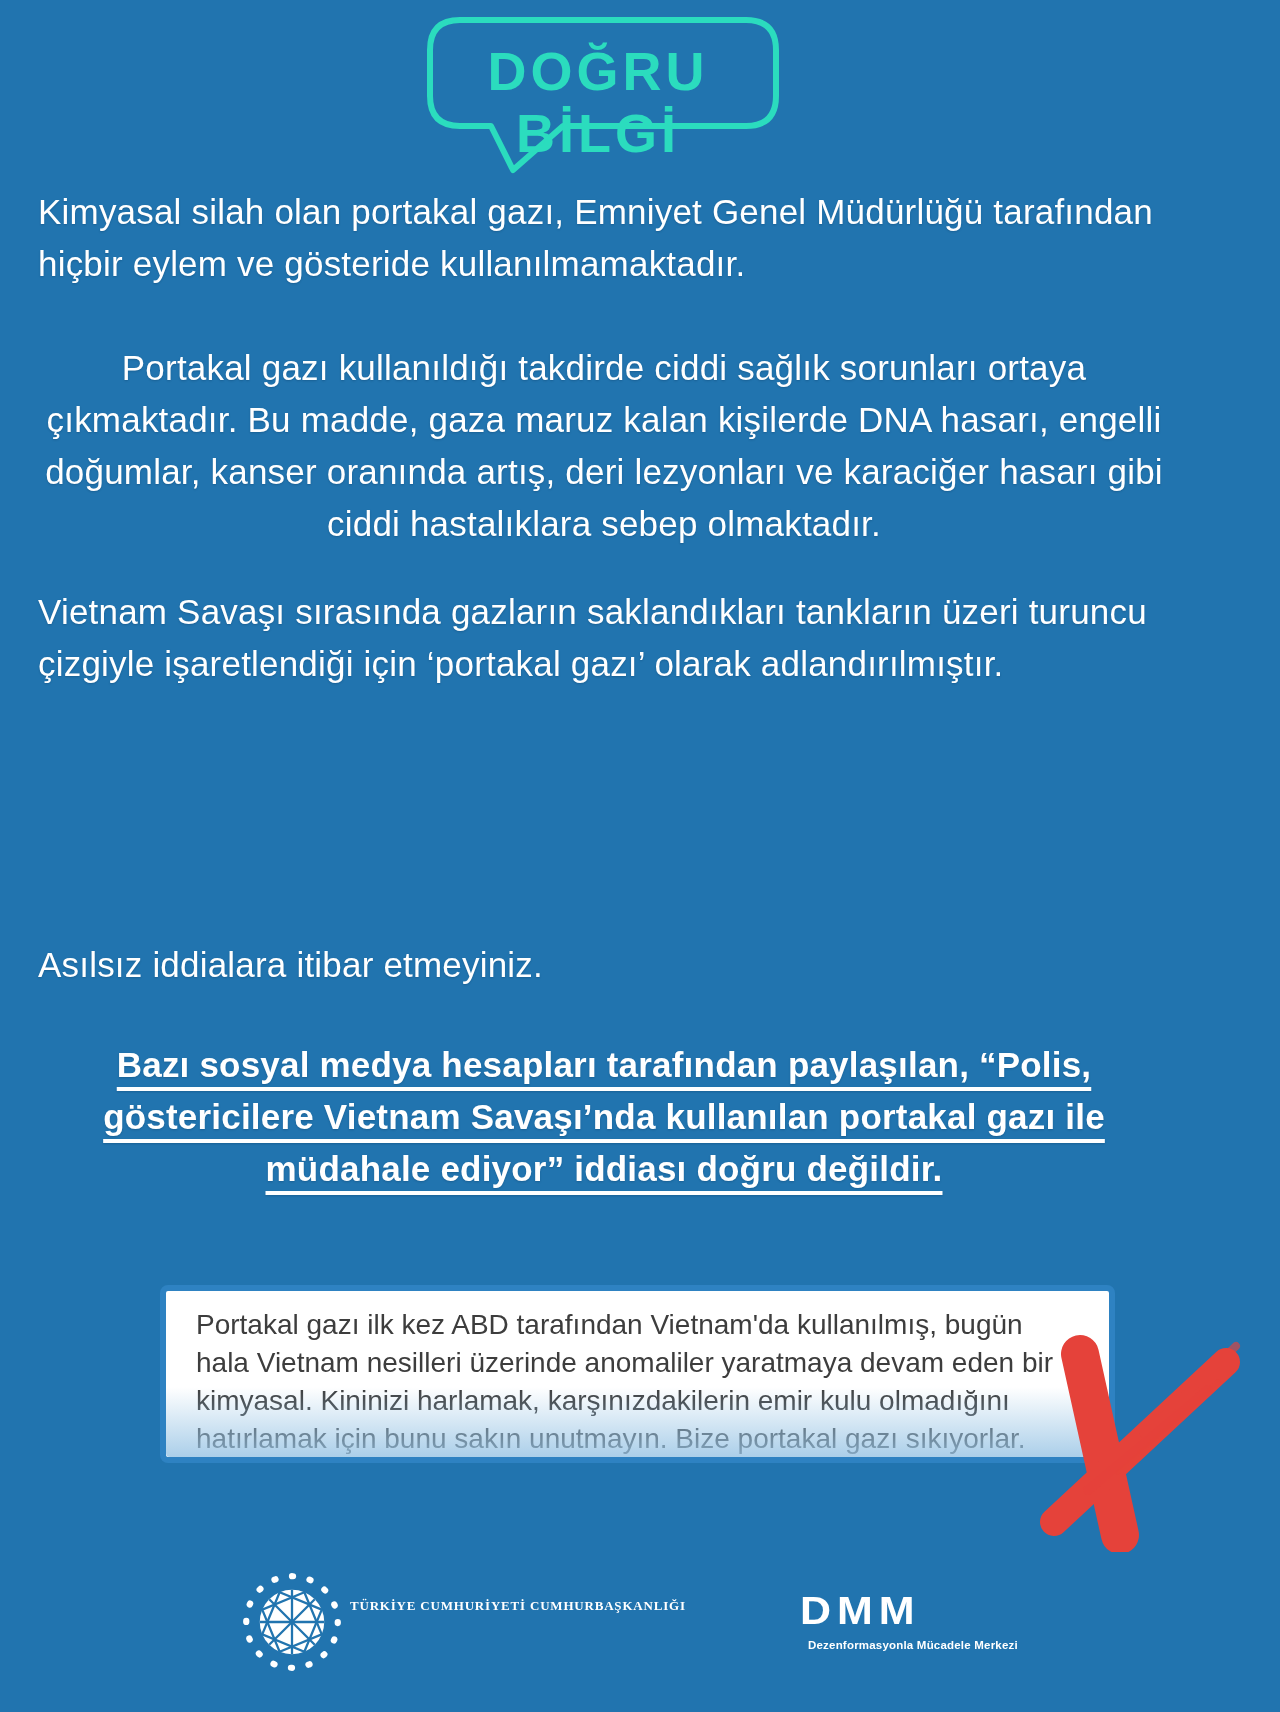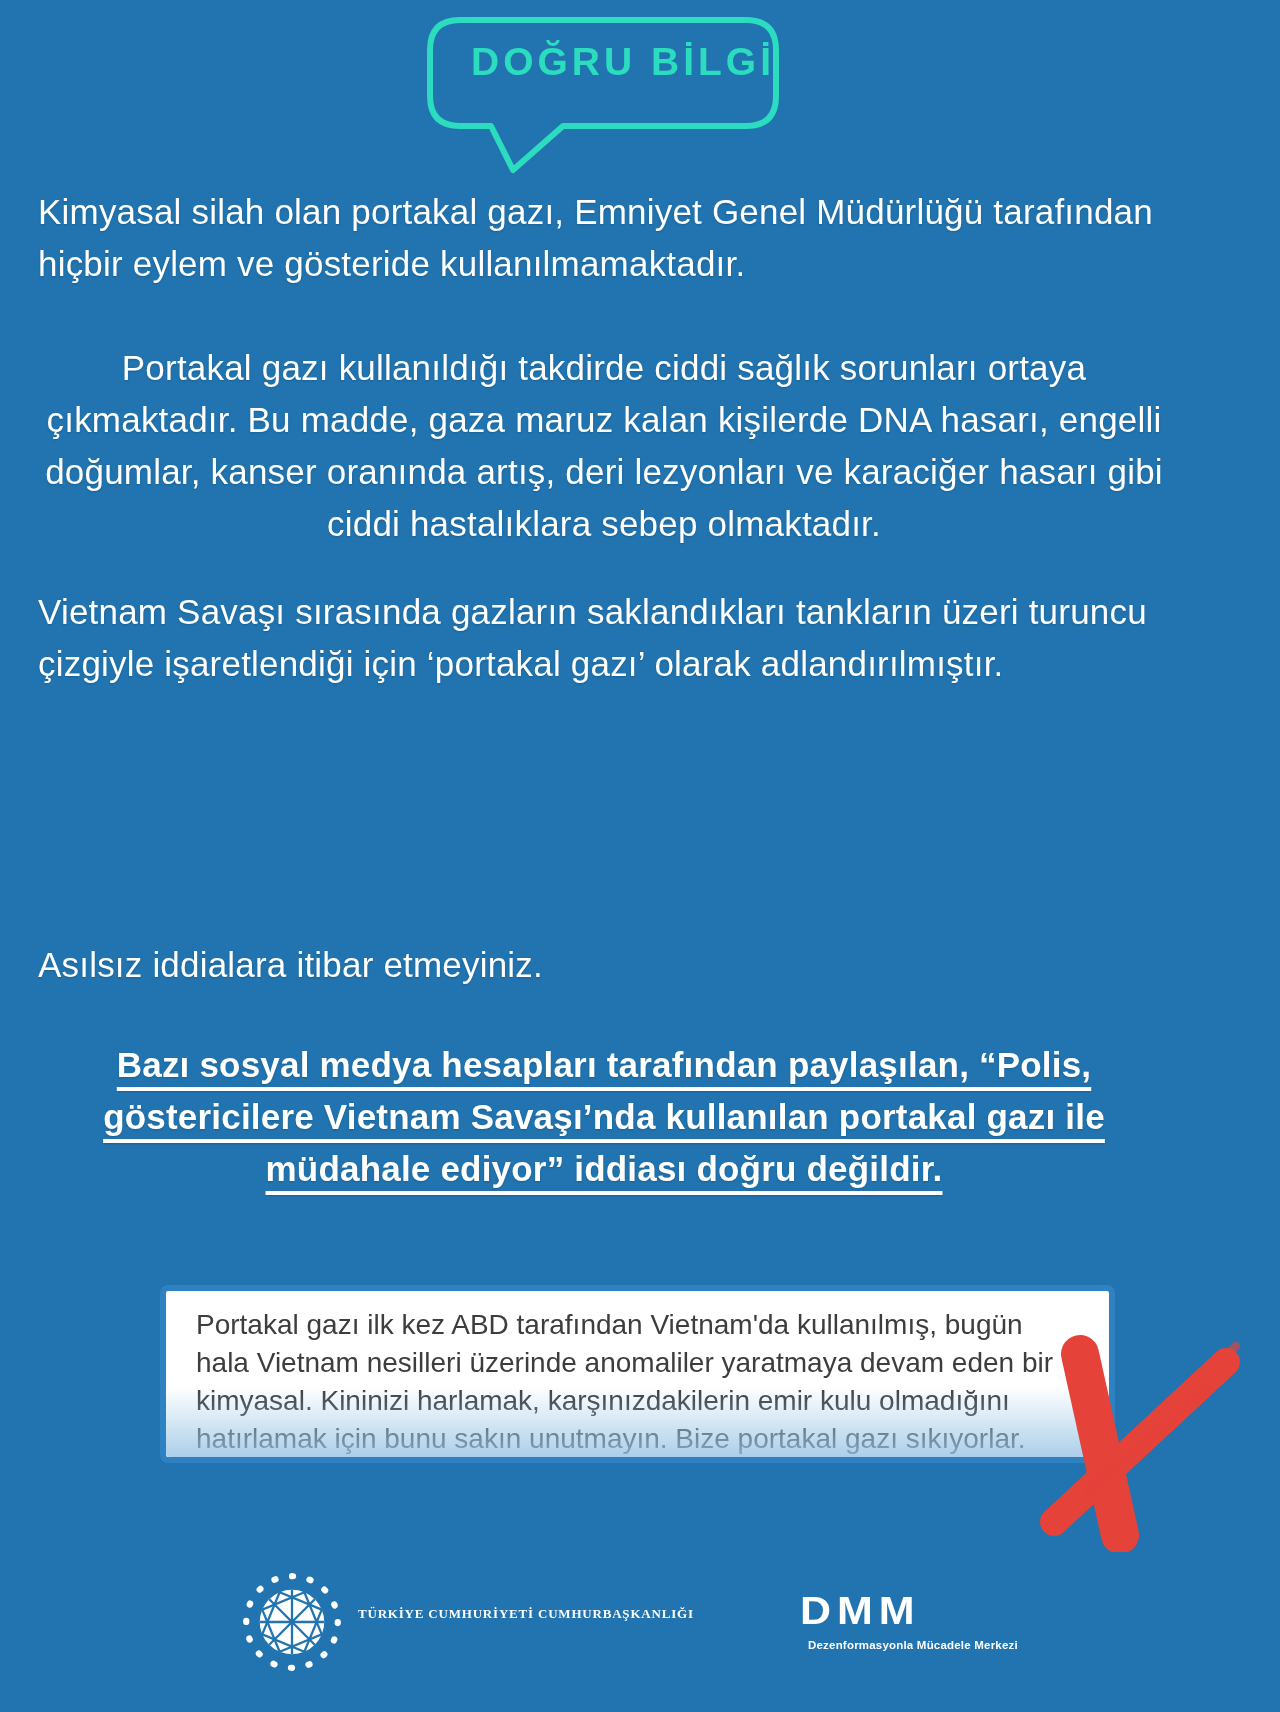--- a/index.html
+++ b/index.html
@@ -6,23 +6,23 @@
   .poster{
     position:relative;
     width:1280px;height:1712px;
     background:#2174af;
     font-family:"Liberation Sans",sans-serif;
     overflow:hidden;
   }
   
   .badge-svg{position:absolute;left:413px;top:12px;width:382px;height:168px;}
   .badge-label{
-    position:absolute;left:432px;top:40px;width:382px;
+    position:absolute;left:407px;top:40px;width:382px;
     text-align:center;
-    font-size:39px;font-weight:bold;letter-spacing:4px;
+    font-size:54px;font-weight:bold;letter-spacing:4px;
     color:#2bdcbe;
   }
   
   .para{
     position:absolute;left:30px;width:1132px;margin:8px;
     color:#ffffff;
     font-size:35px;line-height:52px;letter-spacing:0.2px;
     text-shadow:0 1px 2px rgba(0,40,70,0.25);
   }
   .p1{top:178px;}
@@ -57,21 +57,21 @@
     border-radius:0 0 4px 4px;
     pointer-events:none;
   }
   
   .cross-svg{position:absolute;left:1022px;top:1330px;width:226px;height:222px;}
   
   .emblem-svg{position:absolute;left:240px;top:1570px;width:104px;height:104px;}
   .presidency-text{position:absolute;left:350px;top:1598px;color:#ffffff;}
   .presidency-small{
     font-family:"Liberation Serif",serif;
-    font-size:13px;font-weight:bold;letter-spacing:0.8px;margin:8px;
+    font-size:13px;font-weight:bold;letter-spacing:0.8px;margin:0;
   }
   .presidency-main{
     font-family:"Liberation Serif",serif;
     font-size:31px;font-weight:bold;letter-spacing:1px;margin:1px 0 0 0;
   }
   .dmm-block{position:absolute;left:800px;top:1588px;color:#ffffff;}
   .dmm-acronym{
     font-size:43px;font-weight:bold;letter-spacing:6px;
     transform:scaleY(0.92);transform-origin:left top;
     margin:0;

